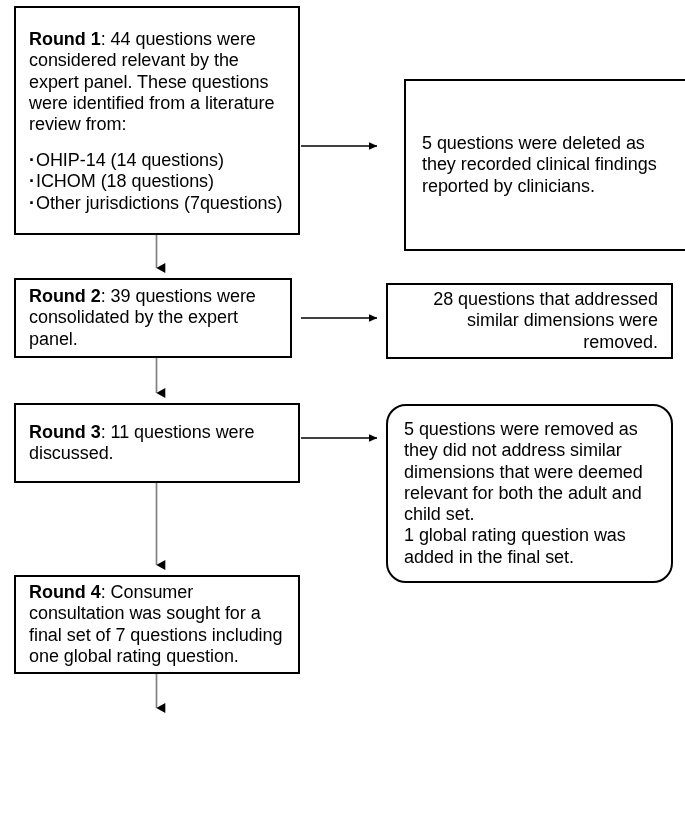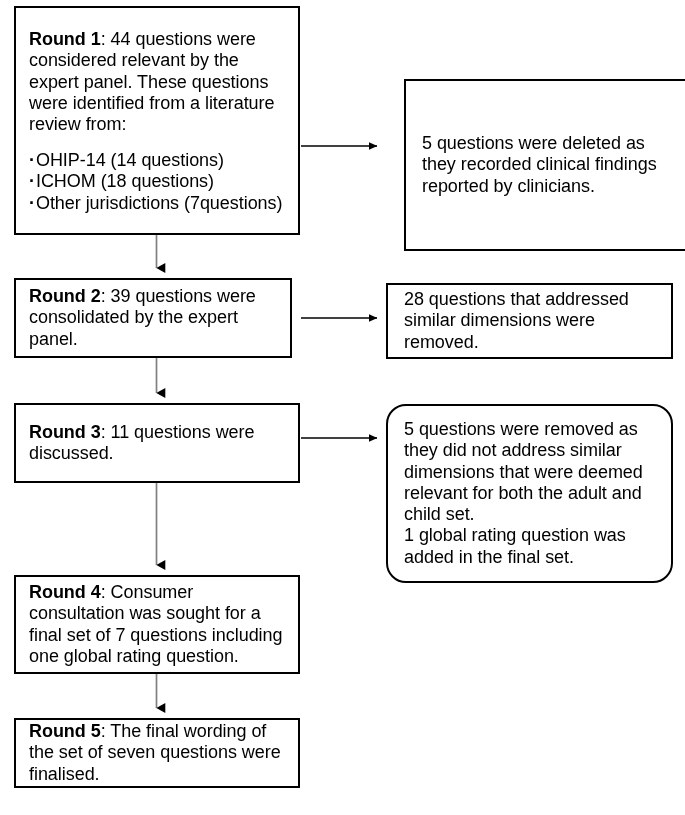--- a/index.html
+++ b/index.html
@@ -63,21 +63,21 @@
   .round-label {
     font-weight: bold;
   }
   
   #node-round1 { left: 14px;  top: 6px;   width: 286px; height: 229px; }
   #node-round2 { left: 14px;  top: 278px; width: 278px; height: 80px;  }
   #node-round3 { left: 14px;  top: 403px; width: 286px; height: 80px;  }
   #node-round4 { left: 14px;  top: 575px; width: 286px; height: 99px;  }
   #node-round5 { left: 14px;  top: 718px; width: 286px; height: 70px;  }
   #node-excl1  { left: 404px; top: 79px;  width: 287px; height: 172px; }
-  #node-excl2  { left: 386px; top: 283px; width: 287px; height: 76px;  }
+  #node-excl2  { left: 386px; top: 283px; width: 287px; height: 76px; text-align: right;  }
   #node-excl3  { left: 386px; top: 404px; width: 287px; height: 179px; border-radius: 20px; }
   #node-round1 .body { padding-top: 2px; }
   #node-excl1 .body  { padding-left: 16px; }
   #node-excl2 .body  { padding-left: 16px; }
   #node-excl3 .body  { padding-left: 16px; }
   
   .connector {
     position: absolute;
     left: 0;
     top: 0;
@@ -173,19 +173,14 @@
       <p>1 global rating question was added in the final set.</p>
     </div>
   </div>
 
   <div class="node" id="node-round4">
     <div class="body">
       <p><span class="round-label">Round 4</span><span>: </span><span>Consumer consultation was sought for a final set of 7 questions including one global rating question.</span></p>
     </div>
   </div>
 
-  <div class="node" id="node-round5">
-    <div class="body">
-      <p><span class="round-label">Round 5</span><span>: </span><span>The final wording of the set of seven questions were finalised.</span></p>
-    </div>
-  </div>
 
 </div>
 
 </body></html>

